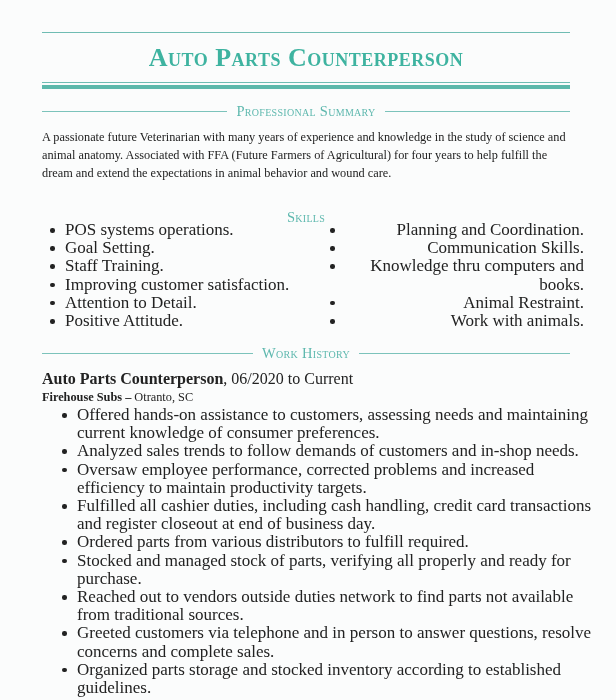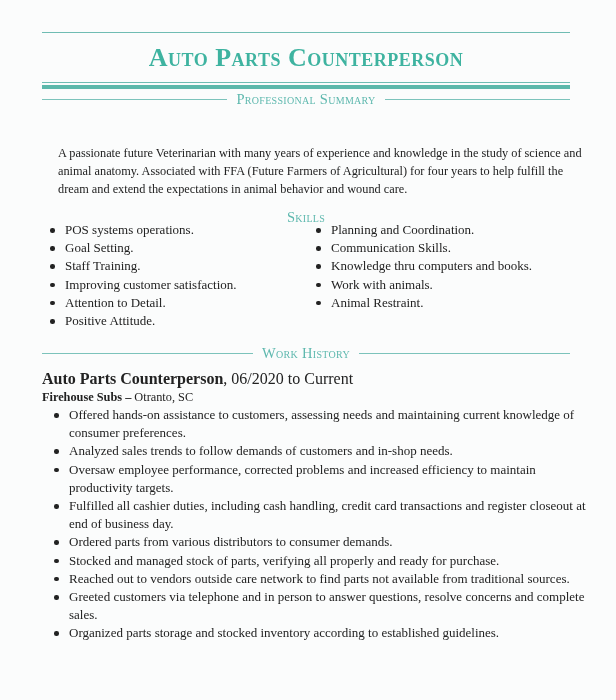--- a/index.html
+++ b/index.html
@@ -73,88 +73,89 @@
       line-height: 16px;
       letter-spacing: 0.3px;
     }
     .summary {
       position: absolute;
       left: 0;
       top: 128px;
       width: 528px;
       font-size: 12.3px;
       line-height: 18.2px;
-      margin: 16px;
+      margin: 0;
     }
     ul {
       margin: 0;
       padding: 0;
       list-style: none;
     }
     li {
       position: relative;
       padding-left: 23px;
-      font-size: 13px;
+      font-size: 17px;
       line-height: 18.2px;
     }
     li::before {
       content: "";
       position: absolute;
       left: 8px;
       top: 7px;
       width: 4.5px;
       height: 4.5px;
       border-radius: 50%;
       background: #222;
     }
     .skills-left {
       position: absolute;
       left: 0;
       top: 221px;
       width: 266px;
     }
     .skills-right {
       position: absolute;
-      left: 266px;
+      left: 280px;
       top: 221px;
       width: 262px;
+      text-align: right;
     }
     .job-title {
       position: absolute;
       left: 0;
       top: 370px;
       font-size: 16px;
       line-height: 18.2px;
     }
     .job-company {
       position: absolute;
       left: 0;
       top: 388px;
       font-size: 12.3px;
       line-height: 18.2px;
       font-family: Liberation Serif, serif;
     }
     .bold { font-weight: bold; }
     .work-list {
       position: absolute;
-      left: 4px;
+      left: 12px;
       top: 406px;
       width: 545px;
     }
   </style>
 </head>
 <body>
 
 <div class="page">
   <div class="rule-top"></div>
   <div class="title">Auto Parts Counterperson</div>
   <div class="rule-thin"></div>
   <div class="rule-thick"></div>
 
-  <div class="section-head" style="top:91px;">
+  <div class="section-head" style="top:103px;">
     <span class="line"></span>
     <span class="label">Professional Summary</span>
     <span class="line"></span>
   </div>
   <p class="summary">A passionate future Veterinarian with many years of experience and knowledge in the study of science and animal anatomy. Associated with FFA (Future Farmers of Agricultural) for four years to help fulfill the dream and extend the expectations in animal behavior and wound care.</p>
 
   <div class="section-head" style="top:208px;flex-direction:column;">
     <span class="line"></span>
     <span class="label">Skills</span>
     <span class="line"></span>
@@ -164,39 +165,39 @@
     <li>Goal Setting.</li>
     <li>Staff Training.</li>
     <li>Improving customer satisfaction.</li>
     <li>Attention to Detail.</li>
     <li>Positive Attitude.</li>
   </ul>
   <ul class="skills-right">
     <li>Planning and Coordination.</li>
     <li>Communication Skills.</li>
     <li>Knowledge thru computers and books.</li>
+    <li>Animal Restraint.</li>
     <li>Work with animals.</li>
-    <li>Animal Restraint.</li>
   </ul>
 
   <div class="section-head" style="top:345px;text-align:center;">
     <span class="line"></span>
     <span class="label">Work History</span>
     <span class="line"></span>
   </div>
   <div class="job-title">
     <span class="bold">Auto Parts Counterperson</span><span>, 06/2020 to Current</span>
   </div>
   <div class="job-company">
     <span class="bold">Firehouse Subs –</span><span> Otranto, SC</span>
   </div>
   <ul class="work-list">
     <li>Offered hands-on assistance to customers, assessing needs and maintaining current knowledge of consumer preferences.</li>
     <li>Analyzed sales trends to follow demands of customers and in-shop needs.</li>
     <li>Oversaw employee performance, corrected problems and increased efficiency to maintain productivity targets.</li>
     <li>Fulfilled all cashier duties, including cash handling, credit card transactions and register closeout at end of business day.</li>
-    <li>Ordered parts from various distributors to consumer demands.</li>
+    <li>Ordered parts from various distributors to fulfill required.</li>
     <li>Stocked and managed stock of parts, verifying all properly and ready for purchase.</li>
-    <li>Reached out to vendors outside care network to find parts not available from traditional sources.</li>
+    <li>Reached out to vendors outside duties network to find parts not available from traditional sources.</li>
     <li>Greeted customers via telephone and in person to answer questions, resolve concerns and complete sales.</li>
     <li>Organized parts storage and stocked inventory according to established guidelines.</li>
   </ul>
 </div>
 
 </body></html>

